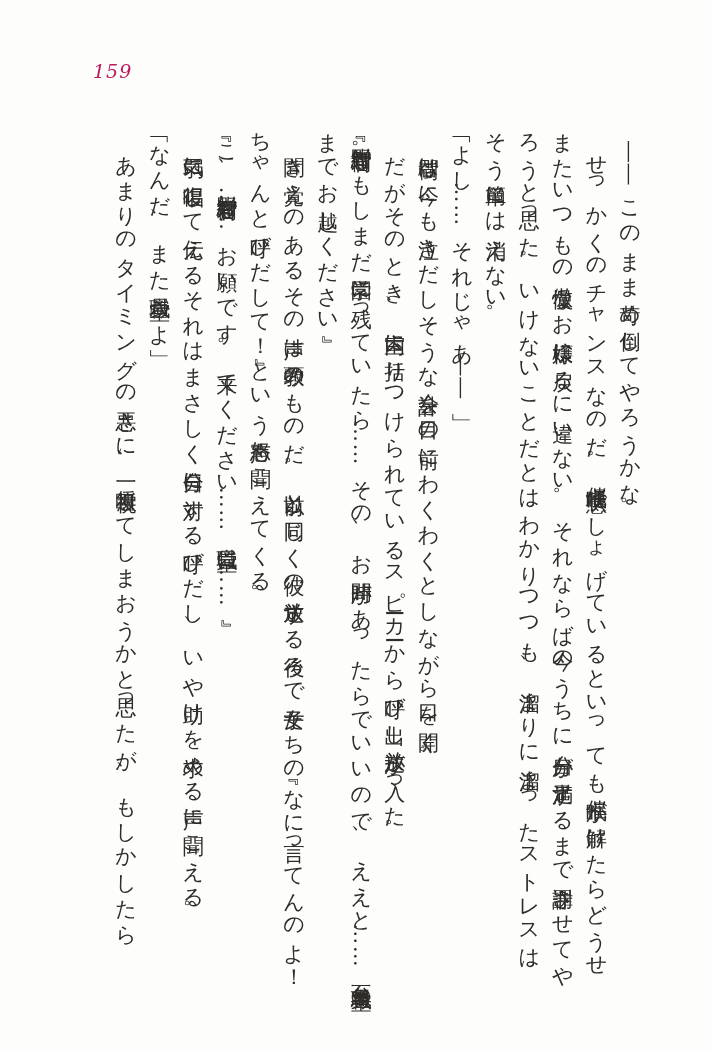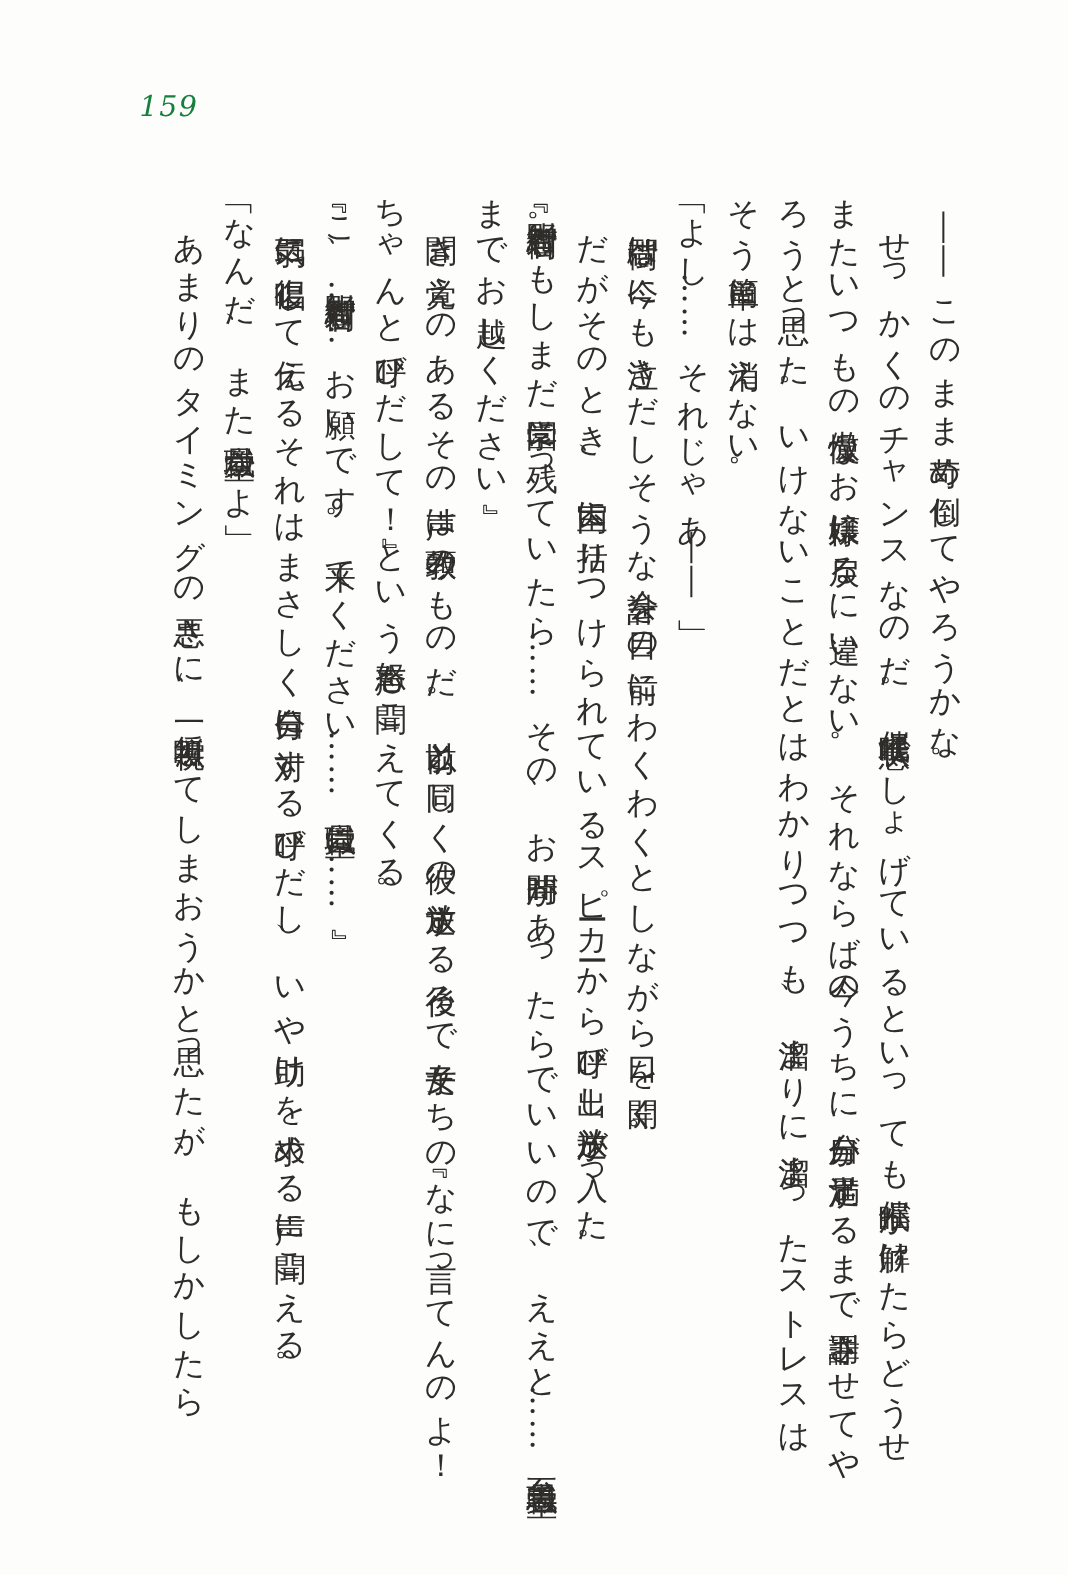--- a/index.html
+++ b/index.html
@@ -14,21 +14,21 @@
     background: #fdfdfc;
     overflow: hidden;
     font-family: "DejaVu Serif", "Liberation Serif", serif;
   }
   .page-number {
     position: absolute;
     top: 60px;
     left: 93px;
     font-size: 19px;
     font-style: italic;
-    color: #15803d;
+    color: #be185d;
     letter-spacing: 1px;
   }
   .text-block {
     position: absolute;
     top: 118px;
     right: 66px;
     height: 866px;
     width: 578px;
     writing-mode: vertical-rl;
     text-orientation: mixed;

